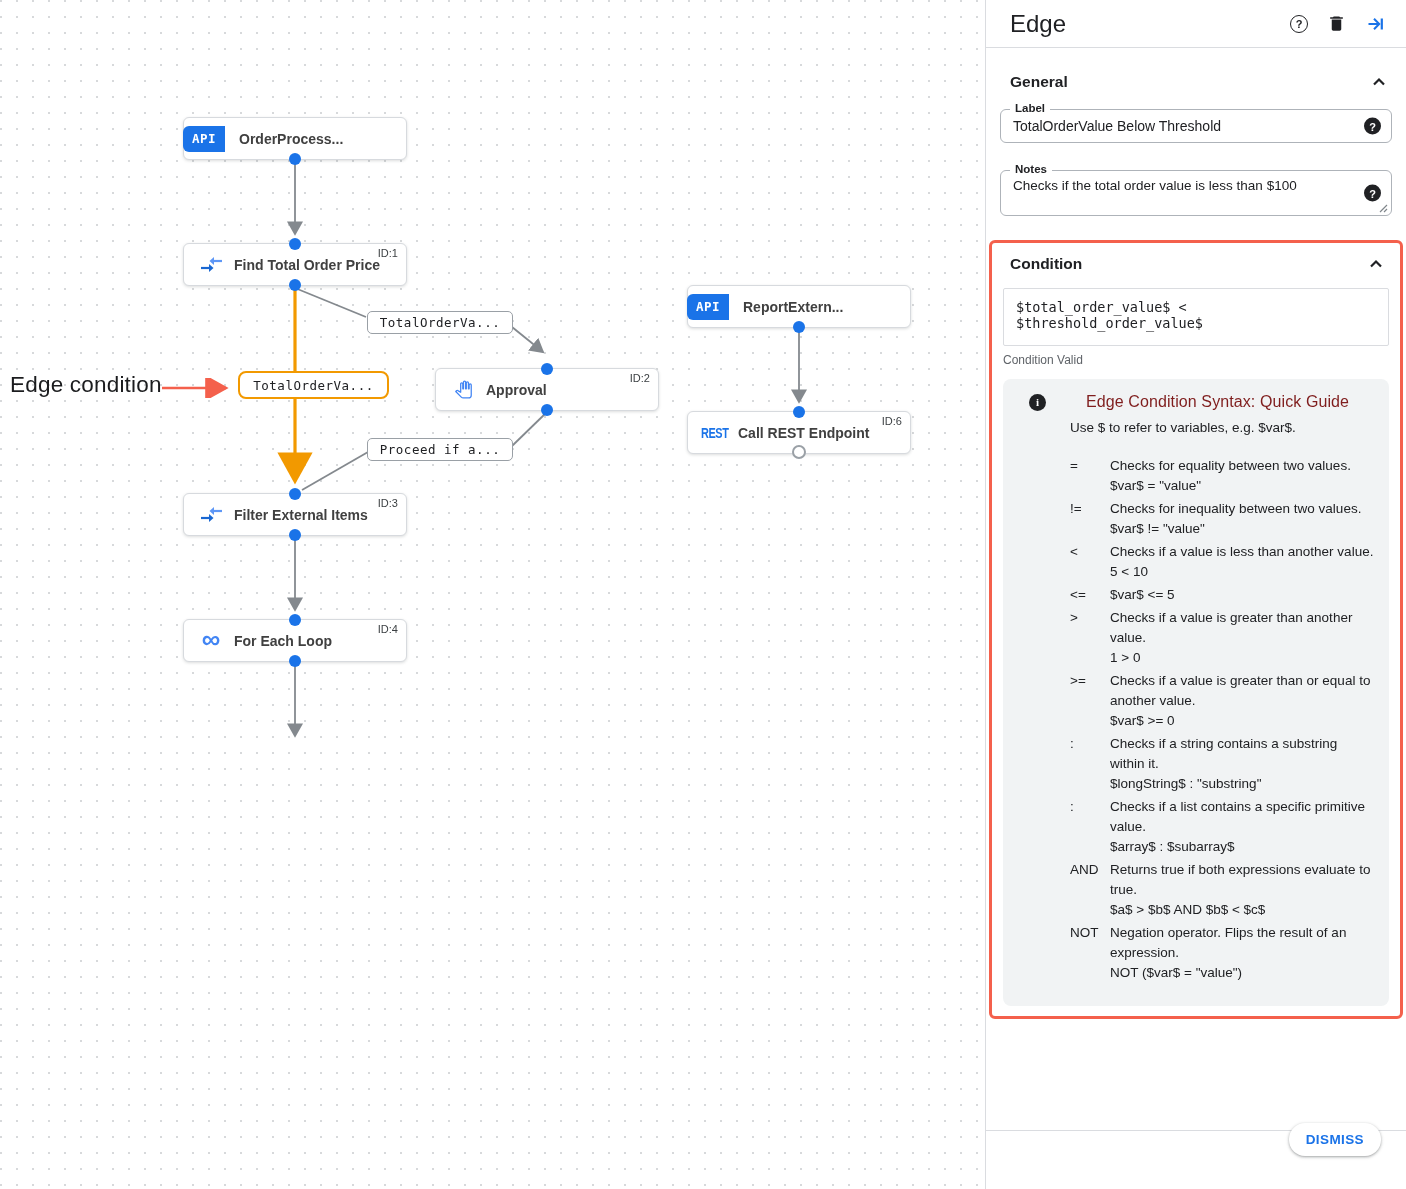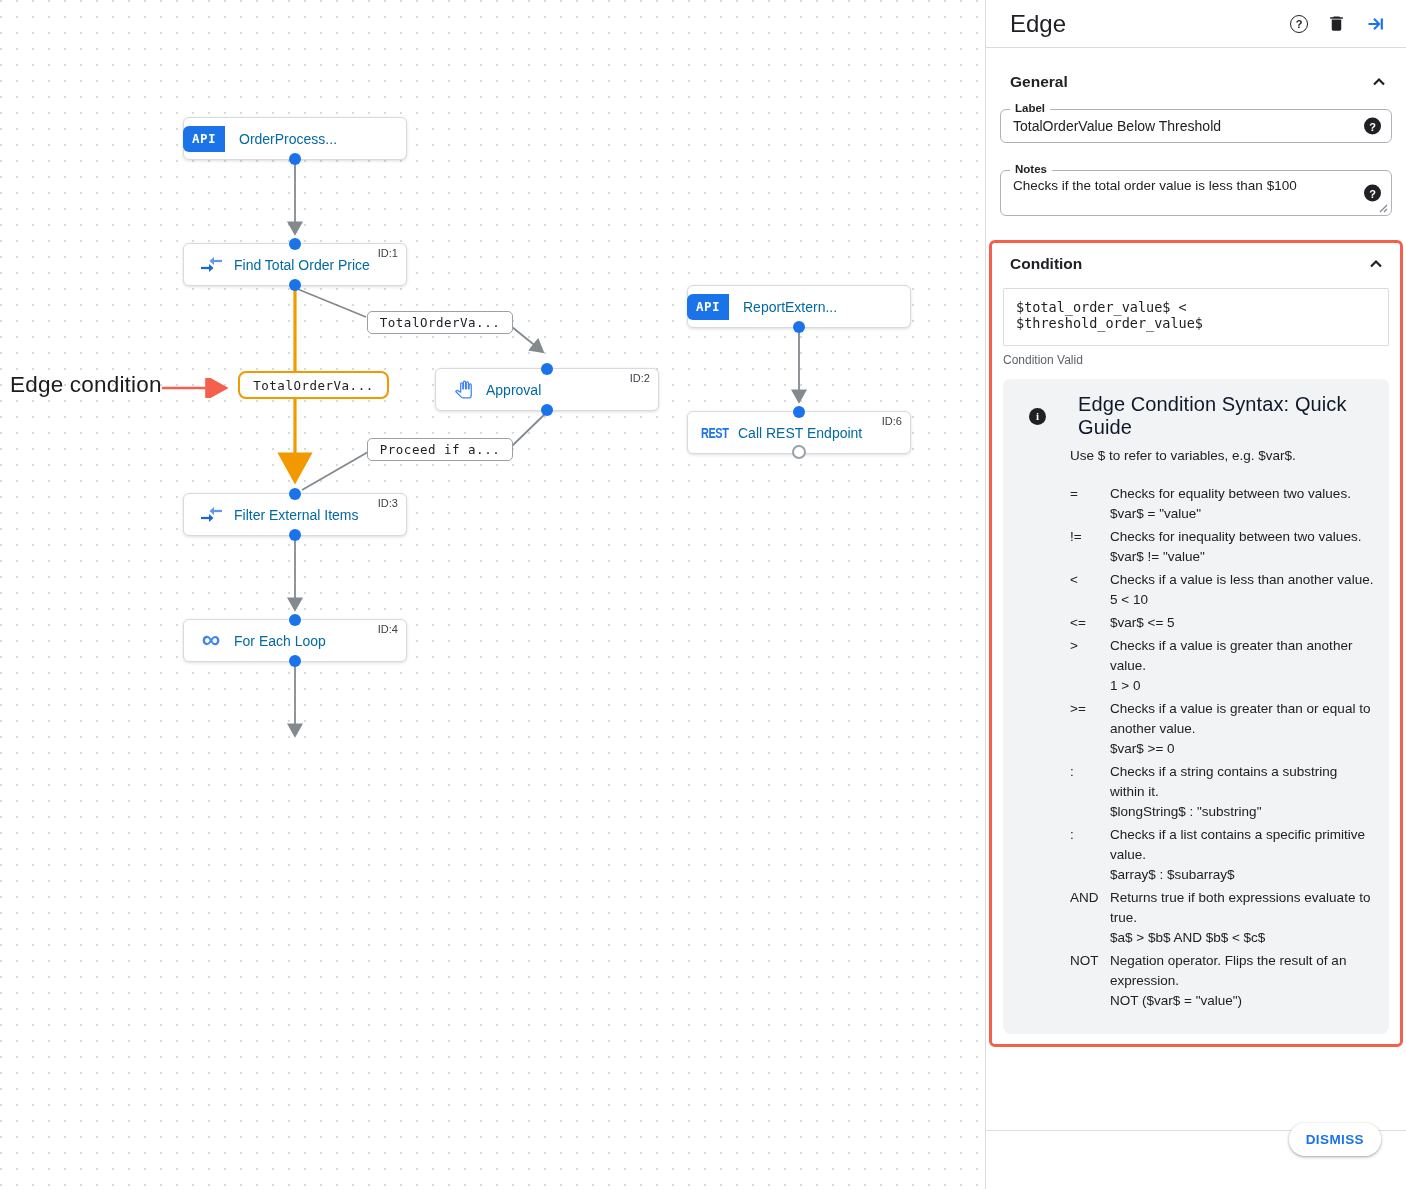--- a/index.html
+++ b/index.html
@@ -24,21 +24,21 @@
 
   .node {
     position: absolute; z-index: 3;
     width: 224px; height: 43px;
     background: #fff;
     border: 1px solid #d7dade;
     border-radius: 6px;
     box-shadow: 0 1px 3px rgba(60,64,67,.18);
     display: flex; align-items: center;
   }
-  .node-label { font-size: 14px; font-weight: normal; color: #0369a1; white-space: nowrap; }
+  .node-label { font-size: 14px; font-weight: bold; color: #404040; white-space: nowrap; }
   .node-id {
     position: absolute; top: 3px; right: 8px;
     font-size: 11px; color: #3c4043; font-weight: normal;
   }
   .api-badge {
     width: 42px; height: 26px; margin: -1px 0 -1px -1px; flex: none;
     background: #1a73e8; border-radius: 6px 0 0 6px;
     display: flex; align-items: center; justify-content: center;
   }
   .api-badge span {
@@ -136,21 +136,21 @@
   .guide {
     margin-top: 12px; background: #f1f3f4; border-radius: 8px;
     padding: 14px 14px 20px 26px;
   }
   .guide-header { display: flex; align-items: center; }
   .info-circle {
     width: 17px; height: 17px; border-radius: 50%; background: #202124; color: #fff; flex: none;
     font-size: 11px; font-weight: bold; font-family: "Liberation Serif", serif;
     display: flex; align-items: center; justify-content: center;
   }
-  .guide-title { font-size: 20px; color: #0f172a; margin-left: 32px; letter-spacing: .1px; }
+  .guide-title { font-size: 16px; color: #7f1d1d; margin-left: 40px; letter-spacing: .1px; }
   .guide-subtitle { margin: 9px 0 0 41px; font-size: 13.5px; color: #202124; }
   .guide-rows { margin: 21px 0 0 41px; }
   .guide-row { display: grid; grid-template-columns: 40px 1fr; margin-bottom: 3px; }
   .guide-op { font-size: 13.5px; color: #202124; line-height: 20px; }
   .guide-desc, .guide-example { font-size: 13.5px; color: #202124; line-height: 20px; }
 
   .panel-footer-divider {
     position: absolute; left: 0; right: 0; top: 1130px;
     border-top: 1px solid #dadce0;
   }

